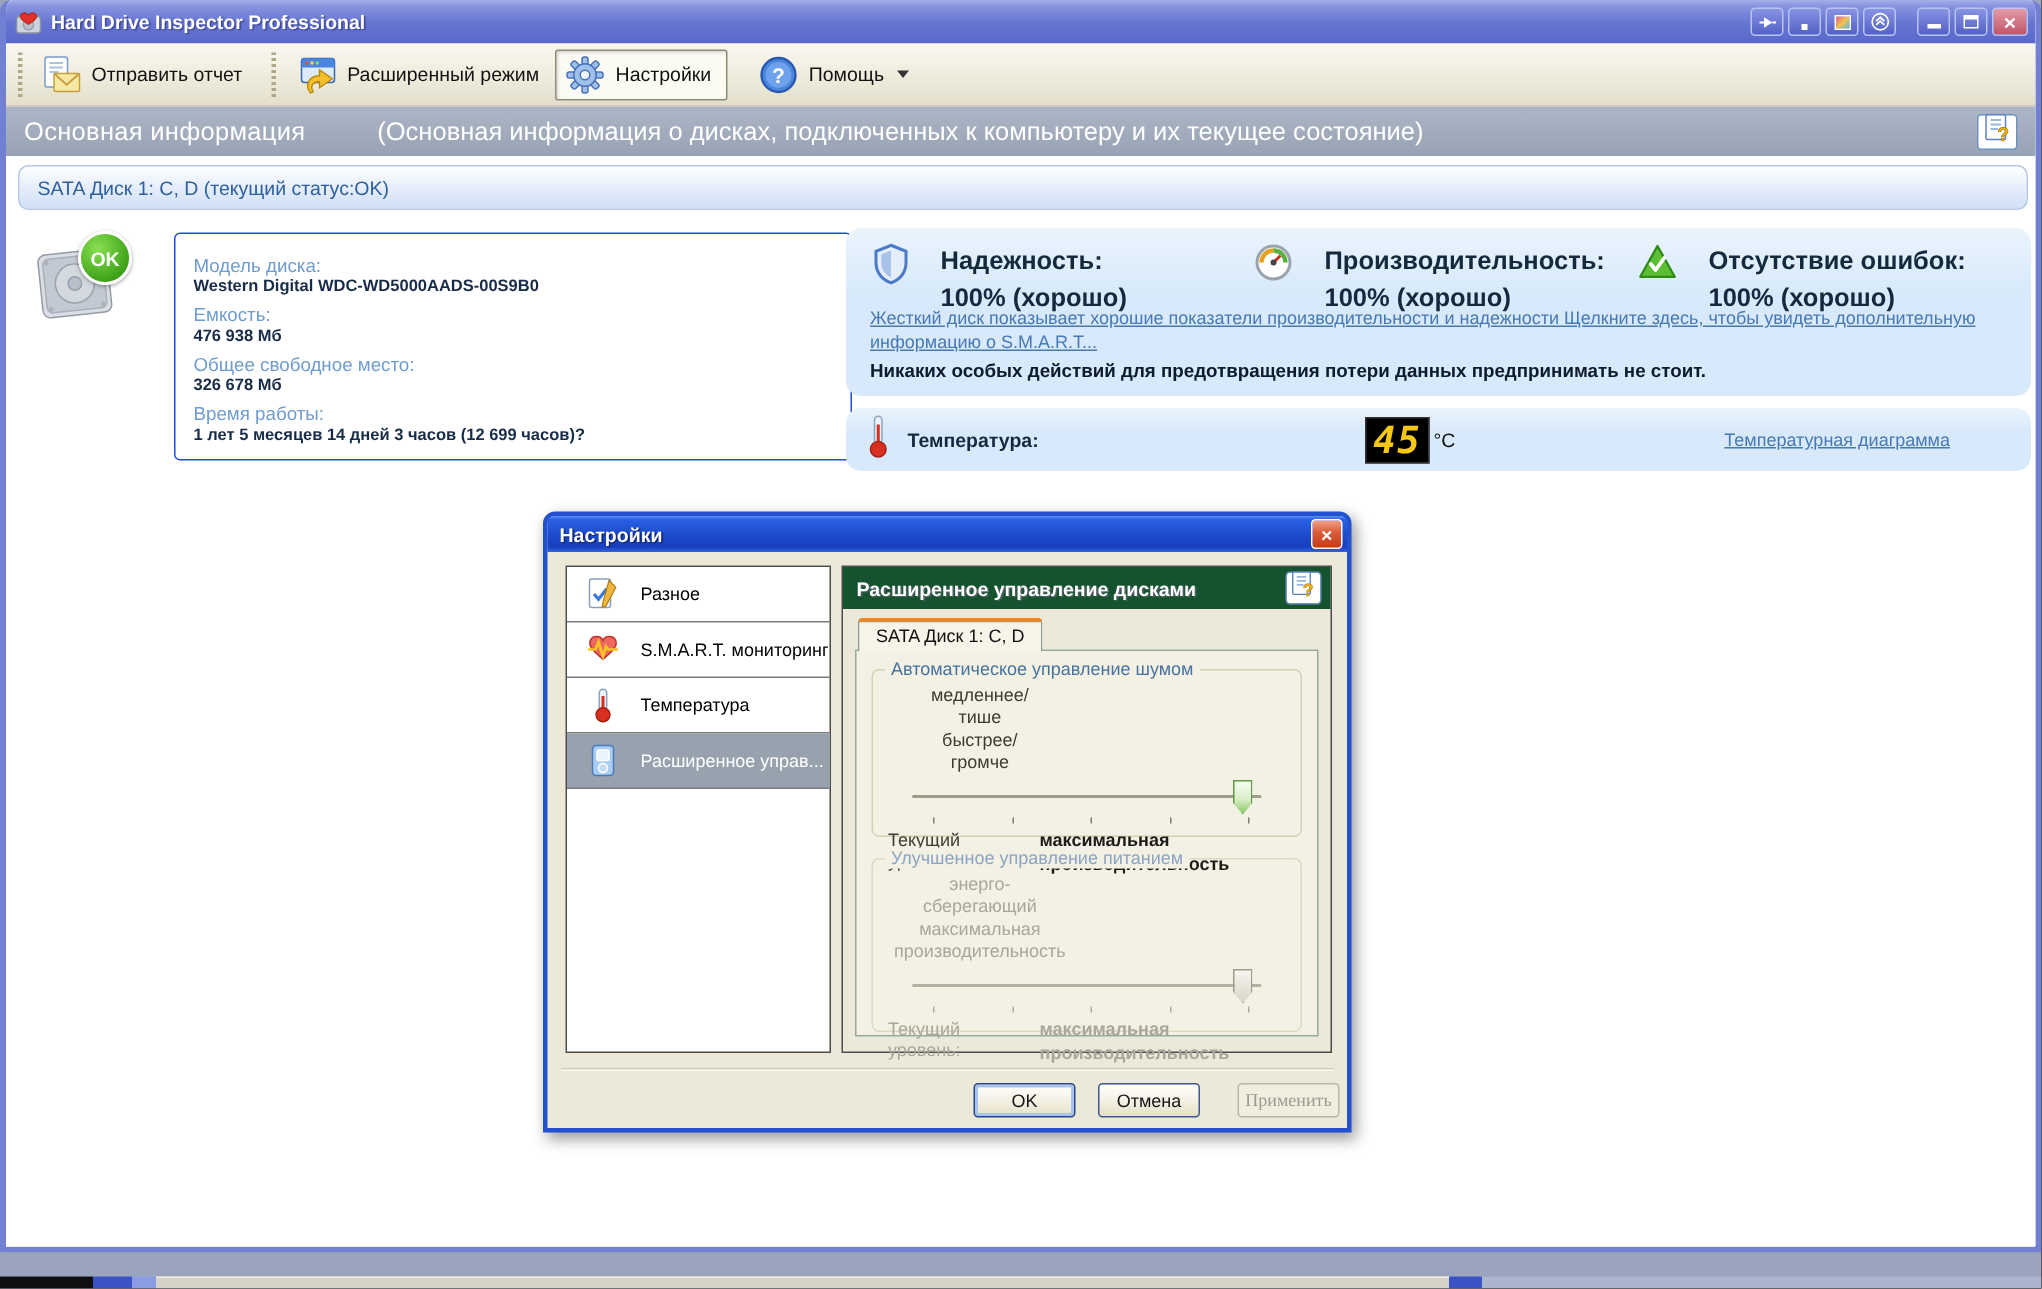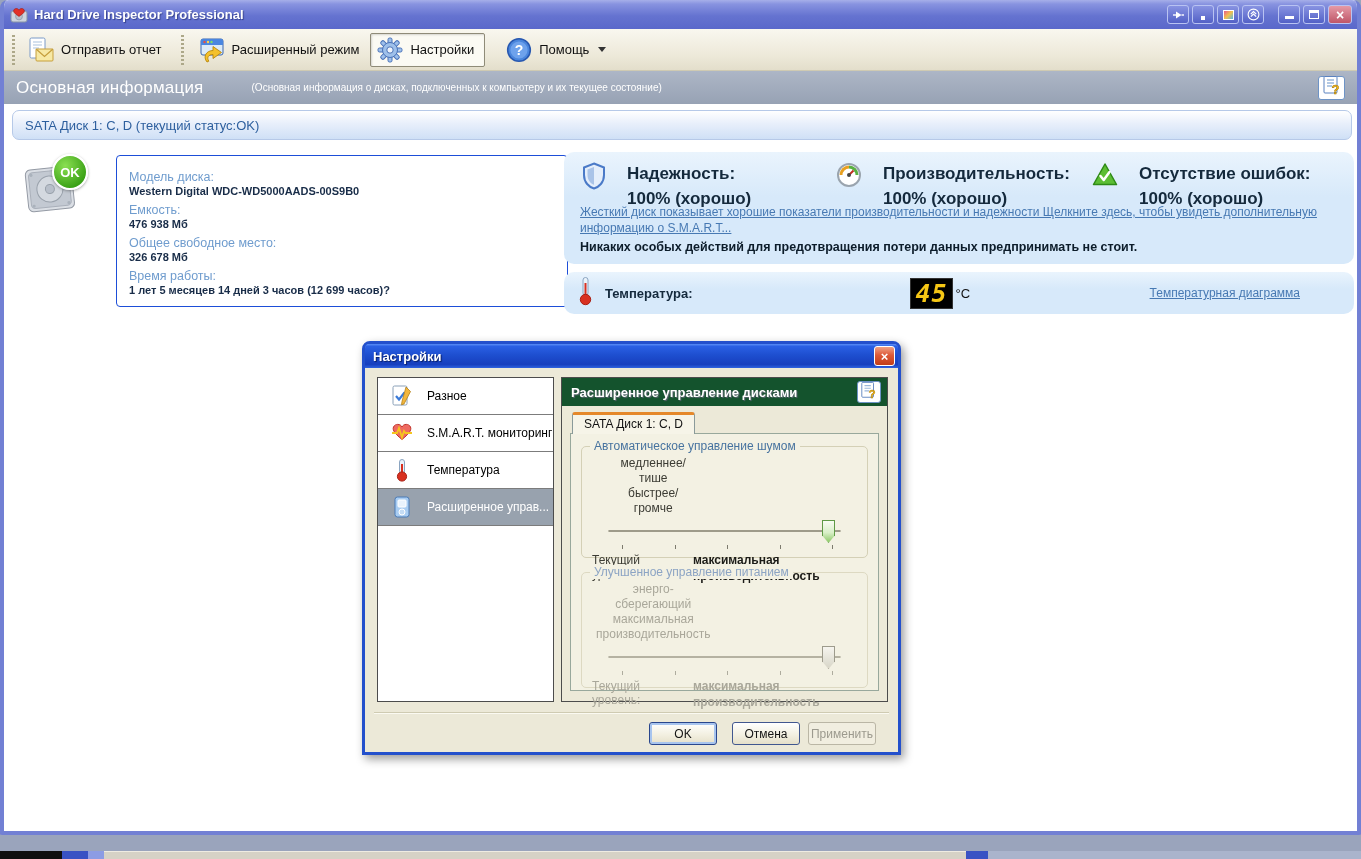--- a/index.html
+++ b/index.html
@@ -34,21 +34,21 @@
             font-size:13px; color:#111; border:1px solid transparent; border-radius:2px; white-space:nowrap; }
   .tb-btn.pressed { background:#fbfaf3; border-color:#8f8b78; box-shadow:inset 1px 1px 2px rgba(0,0,0,.15); }
   .tb-btn .icn { width:26px; height:26px; }
   .dd-arrow { width:0; height:0; border-left:4px solid transparent; border-right:4px solid transparent;
               border-top:5px solid #333; margin-left:2px; }
 
   
   .page-header { height:33px; background:linear-gradient(180deg,#adb6c6,#97a2b4); display:flex;
                  align-items:center; padding:0 12px; color:#fff;gap:40px; }
   .ph-title { font-size:17px; letter-spacing:.2px; }
-  .ph-sub { font-size:10px; margin-left:8px; flex:1; }
+  .ph-sub { font-size:17px; margin-left:8px; flex:1; }
   .icon-btn { width:27px; height:24px; background:#fff; border:1px solid #6d93c6; border-radius:3px;
               display:flex; align-items:center; justify-content:center; }
 
   
   .win-body { position:relative; height:746px; background:#fff; }
   .sata-bar { position:absolute; left:8px; top:6px; width:1340px; height:30px;
               background:linear-gradient(180deg,#ffffff,#e8effb 45%,#cfe0f6);
               border:1px solid #b6c9e8; border-radius:7px; display:flex; align-items:center;
               padding:0 12px; color:#2d5f9e; font-size:13px; }
   .hdd-block { position:absolute; left:16px; top:50px; width:68px; height:64px; }
@@ -134,21 +134,21 @@
   .grp.off .ticks span { background:#aeac9e; }
 
   .dlg-sep { position:absolute; left:9px; right:9px; top:344px; height:2px;
              border-top:1px solid #cfcbb2; border-bottom:1px solid #fbfaf2; }
   .btn { position:absolute; top:354px; width:68px; height:23px; font-family:"Liberation Sans",sans-serif;
          font-size:12px; color:#151515; text-align:center;
          background:linear-gradient(180deg,#ffffff,#f3f0e1 55%,#e5e0ca);
          border:1px solid #41578f; border-radius:3px; padding:0; }
   .btn.okb { left:284px; border-color:#29468c; box-shadow:inset 0 0 0 2px #a7c4ee; }
   .btn.cancelb { left:367px; }
-  .btn.applyb { left:443px; color:#9c9a8e; border-color:#bab6a5; background:#f1eee0; box-shadow:none; }
+  .btn.applyb { left:460px; color:#9c9a8e; border-color:#bab6a5; background:#f1eee0; box-shadow:none;font-family:Liberation Serif, serif; }
 
   
   .sliver { position:absolute; left:0; top:851px; width:1361px; height:8px; background:#aab4cc; }
   .sliver div { position:absolute; top:0; height:8px; }
   .sv1 { left:0; width:62px; background:#101010; }
   .sv2 { left:62px; width:26px; background:#3952c4; }
   .sv3 { left:88px; width:16px; background:#8c9ce4; }
   .sv4 { left:104px; width:862px; background:#d6d2c6; border-top:1px solid #efece2; }
   .sv5 { left:966px; width:22px; background:#3952c4; }
 </style>

